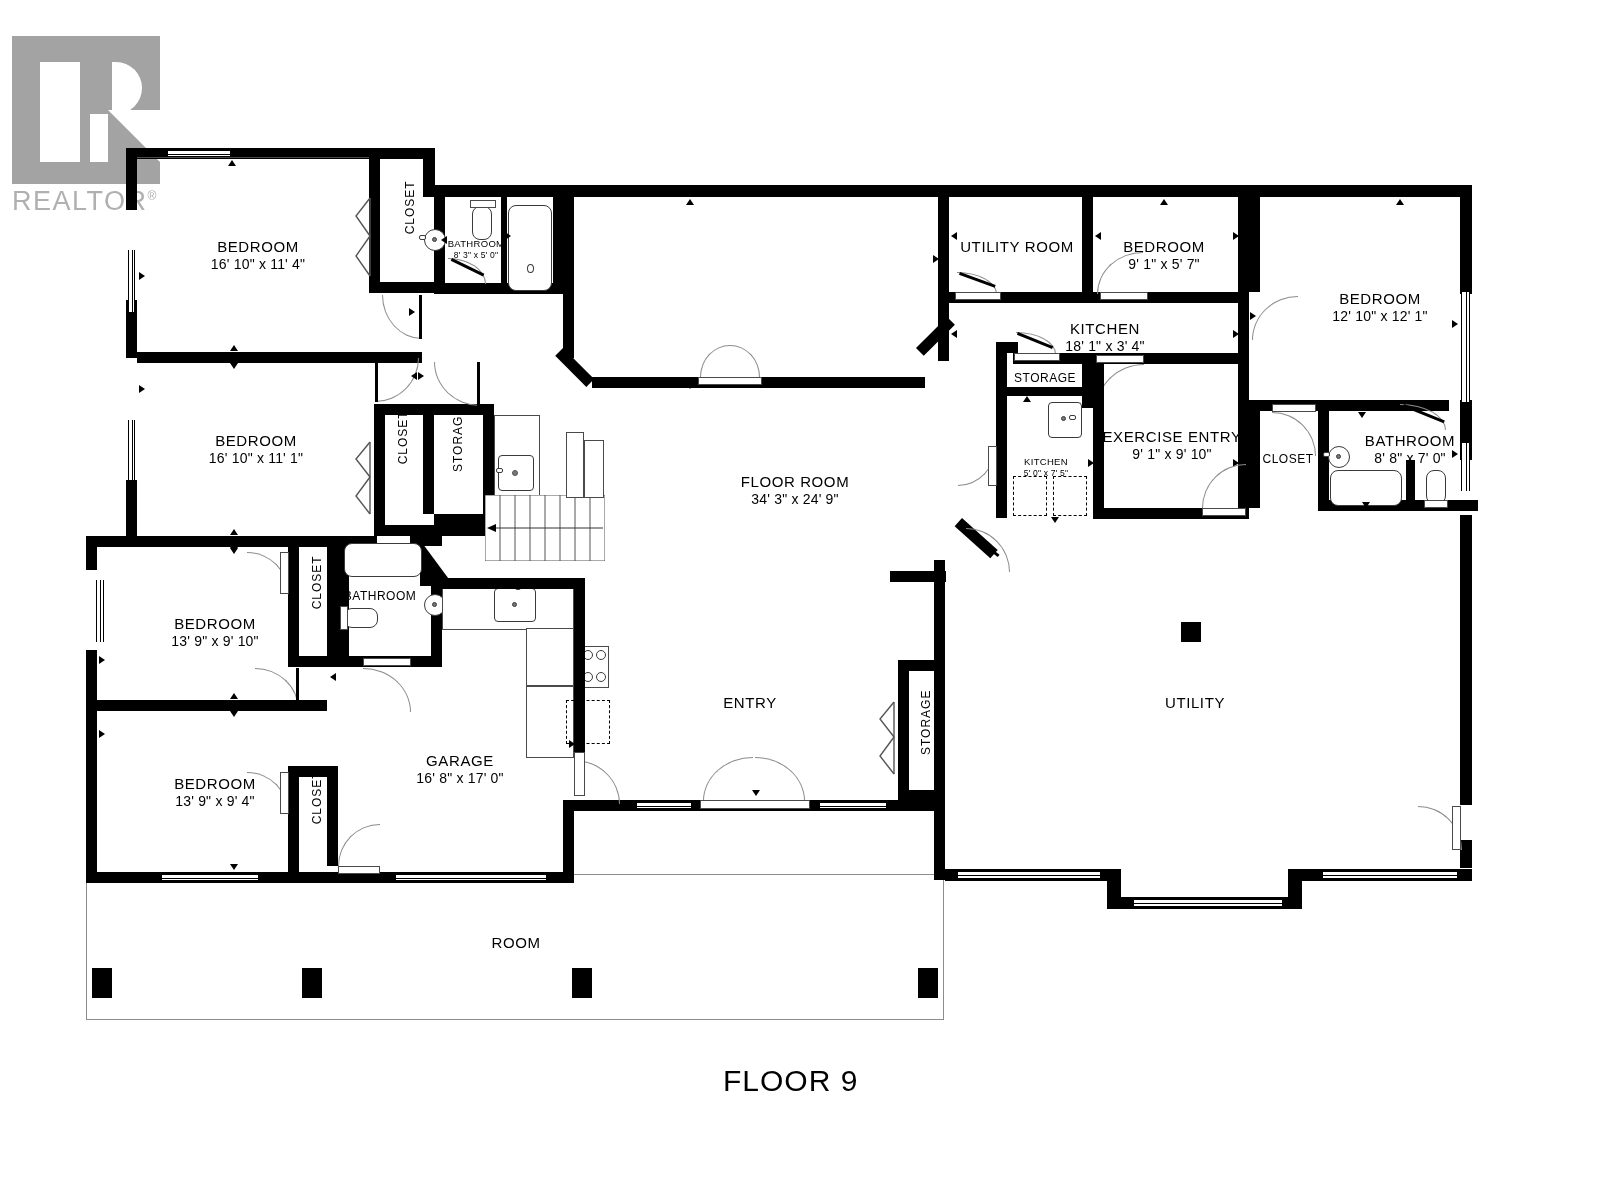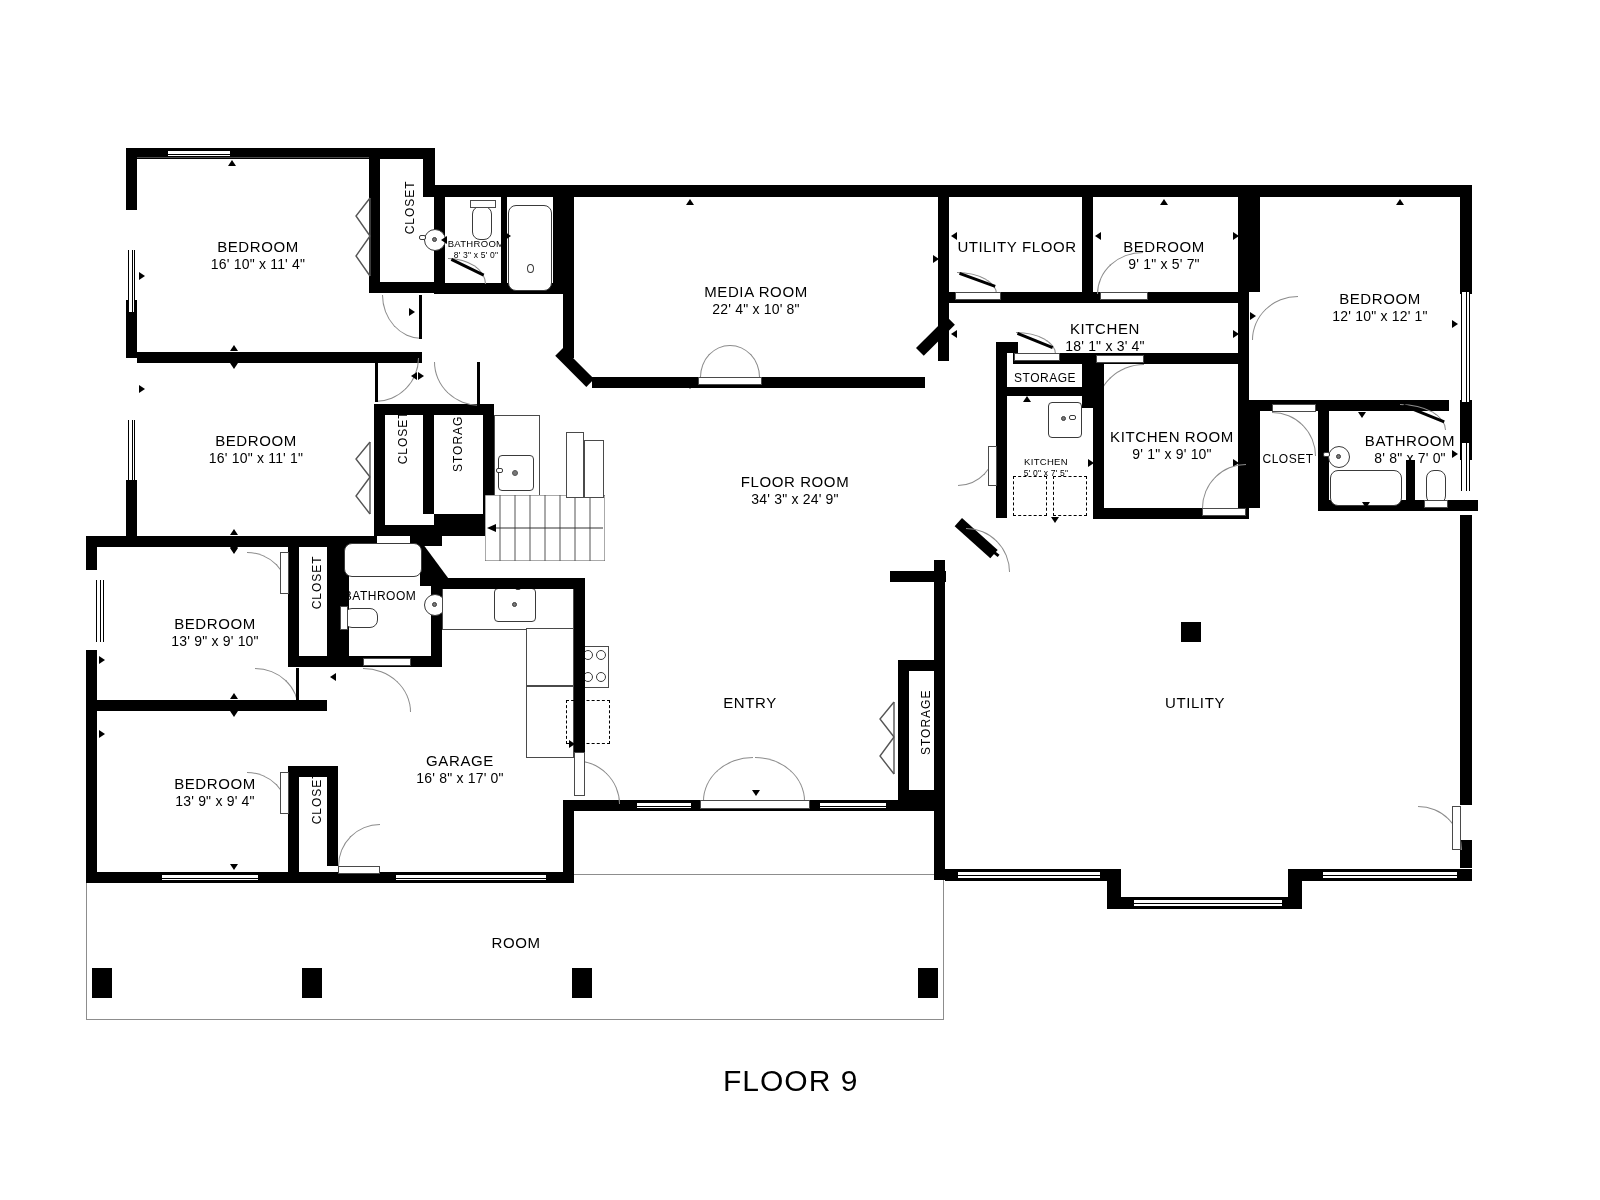--- a/index.html
+++ b/index.html
@@ -71,20 +71,30 @@
 
   .patio-out{position:absolute;border:1px solid #8d8d8d;background:#fff;box-sizing:border-box;}
   .floor-title{position:absolute;font-size:30px;letter-spacing:1px;
                font-family:"Liberation Sans",sans-serif;color:#000;}
 </style>
 </head>
 <body>
 
 <div id="plan">
 
+  <div class="wm">
+    <div class="wm-box">
+      <div class="wm-stem"></div>
+      <div class="wm-bowl-out"></div>
+      <div class="wm-bowl-in"></div>
+      <div class="wm-gap"></div>
+      <div class="wm-leg"></div>
+    </div>
+    <div class="wm-txt"><span>REALTOR</span><sup>®</sup></div>
+  </div>
 
   <div class="patio-out" style="left:86px;top:874px;width:858px;height:146px;"></div>
   <div class="pillar" style="left:92px;top:968px;width:20px;height:30px;"></div>
   <div class="pillar" style="left:302px;top:968px;width:20px;height:30px;"></div>
   <div class="pillar" style="left:572px;top:968px;width:20px;height:30px;"></div>
   <div class="pillar" style="left:918px;top:968px;width:20px;height:30px;"></div>
   <div class="lbl" style="left:448px;top:934px;width:136px;">
     <span class="nm">ROOM</span>
   </div>
 
@@ -217,41 +227,37 @@
 
   <div class="sw tr" style="left:448px;top:258px;width:38px;height:26px;"></div>
   <div class="dleaf" style="left:452px;top:258px;width:36px;height:3px;transform:rotate(26deg);transform-origin:left top;"></div>
   <div class="tk r" style="left:505px;top:232px;"></div>
 
   <div class="w" style="left:563px;top:196px;width:11px;height:162px;"></div>
   <div class="w" style="left:563px;top:348px;width:44px;height:11px;transform:rotate(45deg);transform-origin:left top;"></div>
   <div class="w" style="left:592px;top:377px;width:333px;height:11px;"></div>
   <div class="w" style="left:916px;top:348px;width:44px;height:11px;transform:rotate(-45deg);transform-origin:left top;"></div>
   <div class="w" style="left:938px;top:196px;width:11px;height:165px;"></div>
-  <div class="lbl" style="left:640px;top:283px;width:232px;">
-    <span class="nm">MEDIA ROOM</span>
-    <span class="dm">22' 4" x 10' 8"</span>
-  </div>
   <div class="tk u" style="left:686px;top:199px;"></div>
   <div class="tk l" style="left:567px;top:255px;"></div>
   <div class="tk r" style="left:933px;top:255px;"></div>
   <div class="tk d" style="left:686px;top:383px;"></div>
 
   <div class="sw tl" style="left:700px;top:345px;width:30px;height:32px;"></div>
   <div class="sw tr" style="left:730px;top:345px;width:30px;height:32px;"></div>
   <div class="thin" style="left:698px;top:377px;width:64px;height:8px;"></div>
 
   <div class="w" style="left:938px;top:196px;width:11px;height:165px;"></div>
   <div class="w" style="left:938px;top:292px;width:155px;height:11px;"></div>
   <div class="w" style="left:1082px;top:196px;width:11px;height:107px;"></div>
   <div class="w" style="left:1082px;top:292px;width:160px;height:11px;"></div>
   <div class="w" style="left:1238px;top:196px;width:11px;height:107px;"></div>
 
   <div class="lbl" style="left:952px;top:238px;width:130px;">
-    <span class="nm">UTILITY FLOOR</span>
+    <span class="nm">UTILITY ROOM</span>
   </div>
   <div class="tk l" style="left:951px;top:232px;"></div>
   <div class="sw tr" style="left:957px;top:272px;width:40px;height:22px;"></div>
   <div class="dleaf" style="left:960px;top:272px;width:38px;height:3px;transform:rotate(20deg);transform-origin:left top;"></div>
   <div class="thin" style="left:955px;top:292px;width:46px;height:8px;"></div>
 
   <div class="lbl" style="left:1100px;top:238px;width:128px;">
     <span class="nm">BEDROOM</span>
     <span class="dm">9' 1" x 5' 7"</span>
   </div>
@@ -303,21 +309,21 @@
   <div class="dash" style="left:1013px;top:476px;width:34px;height:40px;"></div>
   <div class="dash" style="left:1053px;top:476px;width:34px;height:40px;"></div>
   <div class="tk d" style="left:1051px;top:517px;"></div>
   <div class="sw br" style="left:958px;top:446px;width:38px;height:40px;"></div>
   <div class="thin" style="left:988px;top:446px;width:9px;height:40px;"></div>
 
   <div class="w" style="left:1093px;top:364px;width:11px;height:154px;"></div>
   <div class="w" style="left:1093px;top:508px;width:155px;height:11px;"></div>
   <div class="w" style="left:1238px;top:364px;width:11px;height:155px;"></div>
   <div class="lbl" style="left:1102px;top:428px;width:140px;">
-    <span class="nm">KITCHEN ROOM</span>
+    <span class="nm">EXERCISE ENTRY</span>
     <span class="dm">9' 1" x 9' 10"</span>
   </div>
   <div class="tk r" style="left:1233px;top:459px;"></div>
   <div class="tk d" style="left:1163px;top:510px;"></div>
   <div class="sw tl" style="left:1202px;top:464px;width:44px;height:44px;"></div>
   <div class="thin" style="left:1202px;top:508px;width:44px;height:8px;"></div>
 
   <div class="w" style="left:962px;top:518px;width:48px;height:11px;transform:rotate(42deg);transform-origin:left top;"></div>
   <div class="sw tr" style="left:966px;top:528px;width:44px;height:44px;"></div>
   <div class="dleaf" style="left:968px;top:530px;width:40px;height:3px;transform:rotate(38deg);transform-origin:left top;"></div>

